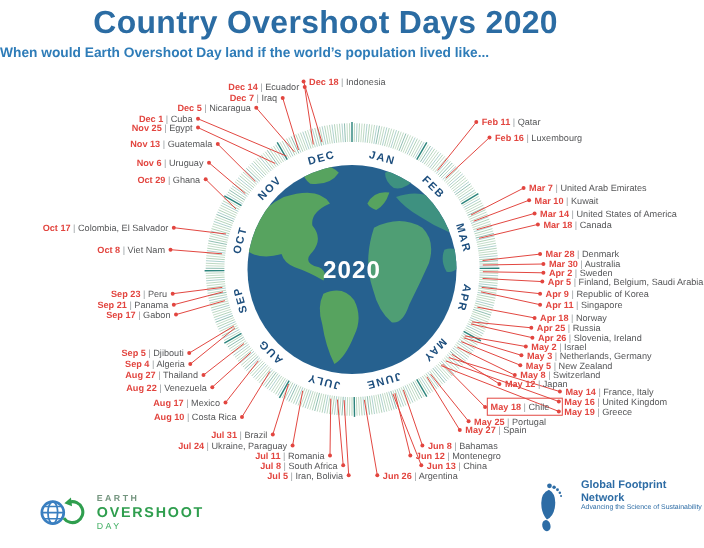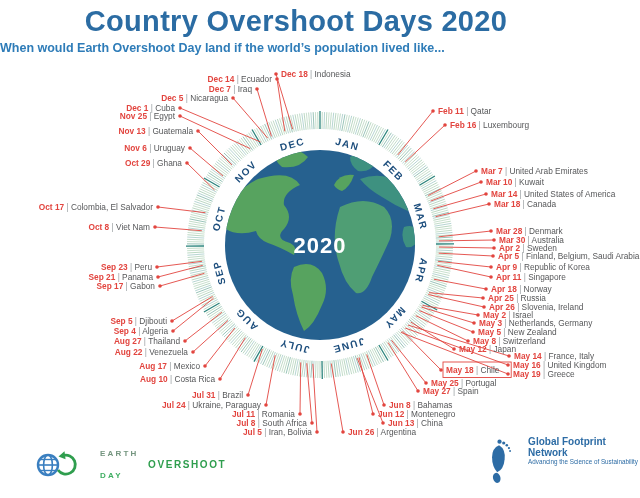--- a/index.html
+++ b/index.html
@@ -11,25 +11,25 @@
             font-size:12.5px;font-weight:bold;color:#2e7cb8;}
   svg.wheel{position:absolute;left:0;top:0;}
   svg text{font-family:"Liberation Sans",sans-serif;}
   .month-lbl{font-size:10px;font-weight:bold;fill:#1d4e7d;letter-spacing:1.5px;}
   .year-lbl{font-size:22px;font-weight:bold;fill:#ffffff;letter-spacing:1px;}
   .lbl{font-size:8.3px;}
   .lbl .d{fill:#e2453f;font-weight:bold;}
   .lbl .s{fill:#9aa0a3;}
   .lbl .c{fill:#565759;}
   
-  .eod-logo{position:absolute;left:36px;top:448px;display:flex;align-items:center;gap:12px;}
+  .eod-logo{position:absolute;left:36px;top:448px;display:flex;align-items:center;gap:0;}
   .eod-text div{line-height:1.25;}
   .eod-l1{font-size:8px;letter-spacing:2.2px;color:#74957f;font-weight:bold;}
-  .eod-l2{font-size:10px;letter-spacing:1.6px;color:#2f9e4e;font-weight:bold;margin-left:48px;}
-  .eod-l3{font-size:8px;letter-spacing:2.2px;color:#3fae62;font-weight:bold;}
+  .eod-l2{font-size:13px;letter-spacing:1.6px;color:#2f9e4e;font-weight:bold;}
+  .eod-l3{font-size:8px;letter-spacing:2.2px;color:#3fae62;font-weight:normal;}
   .source{position:absolute;left:0;top:456px;width:640px;text-align:center;
           color:#2e7cb8;font-size:9.5px;line-height:1.4;}
   .gfn-logo{position:absolute;left:486px;top:436px;display:flex;align-items:flex-start;gap:16px;}
   .gfn-text{padding-bottom:12px;}
   .gfn-name{font-size:10px;color:#2d6ca5;font-weight:bold;}
   .gfn-tag{font-size:6.3px;color:#2d6ca5;}
 </style>
 </head>
 <body>
 

